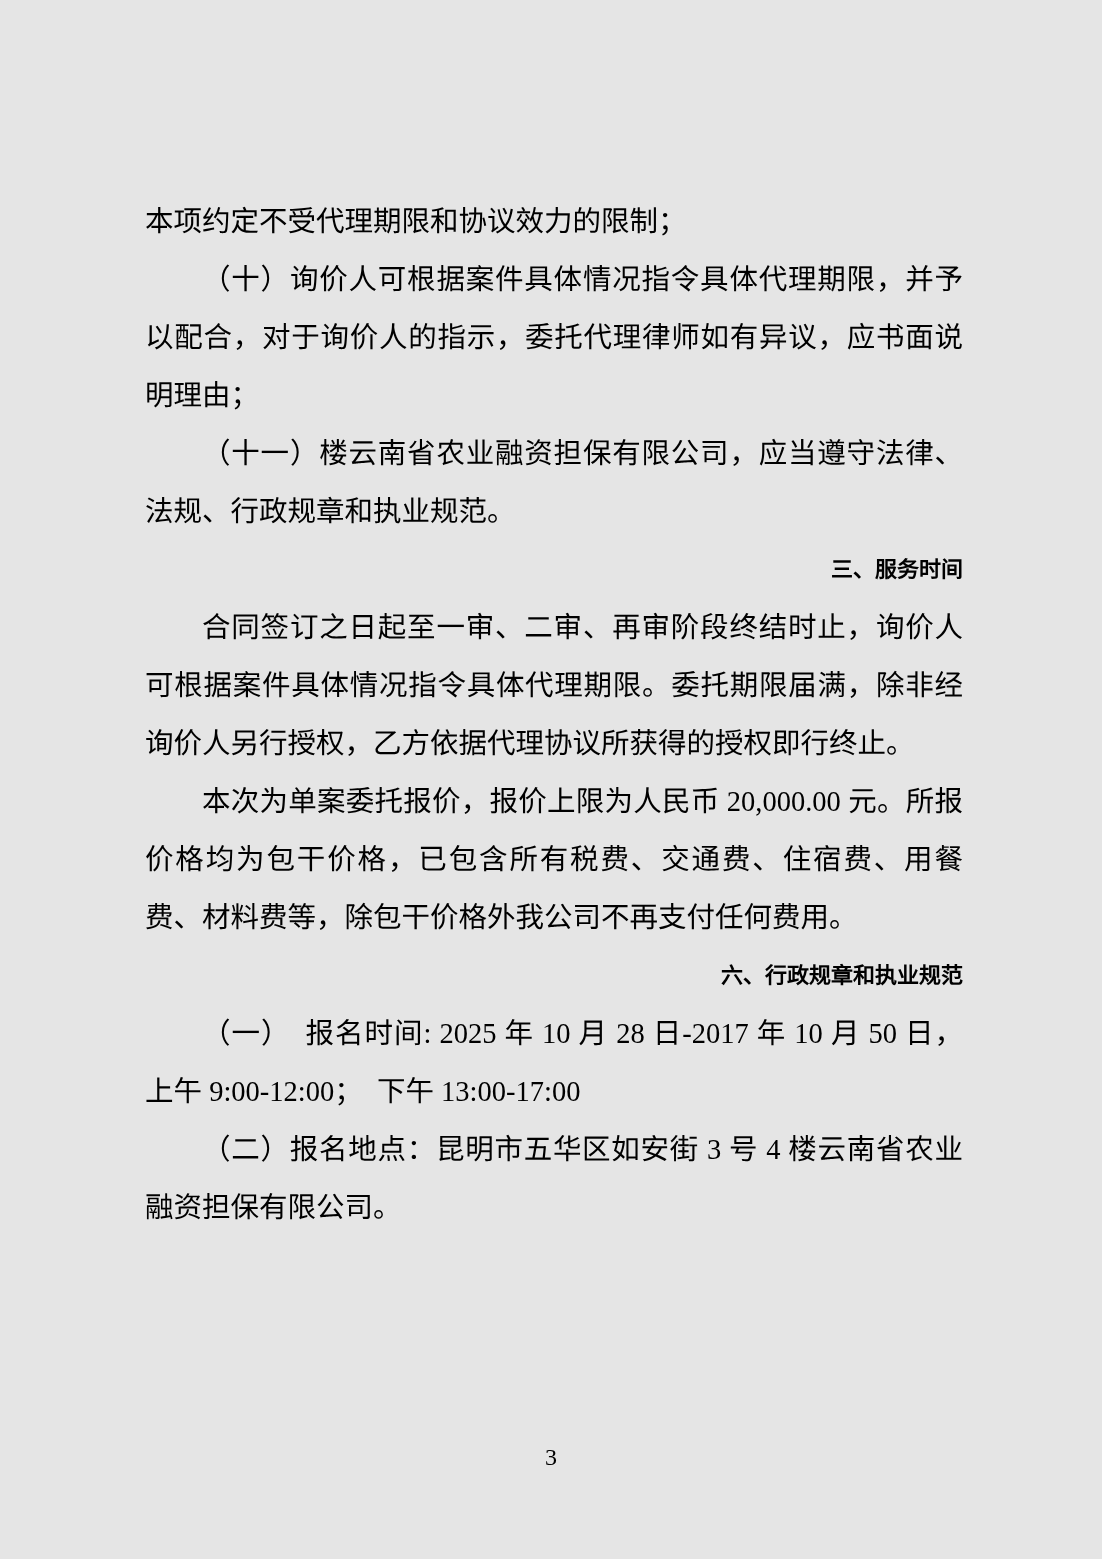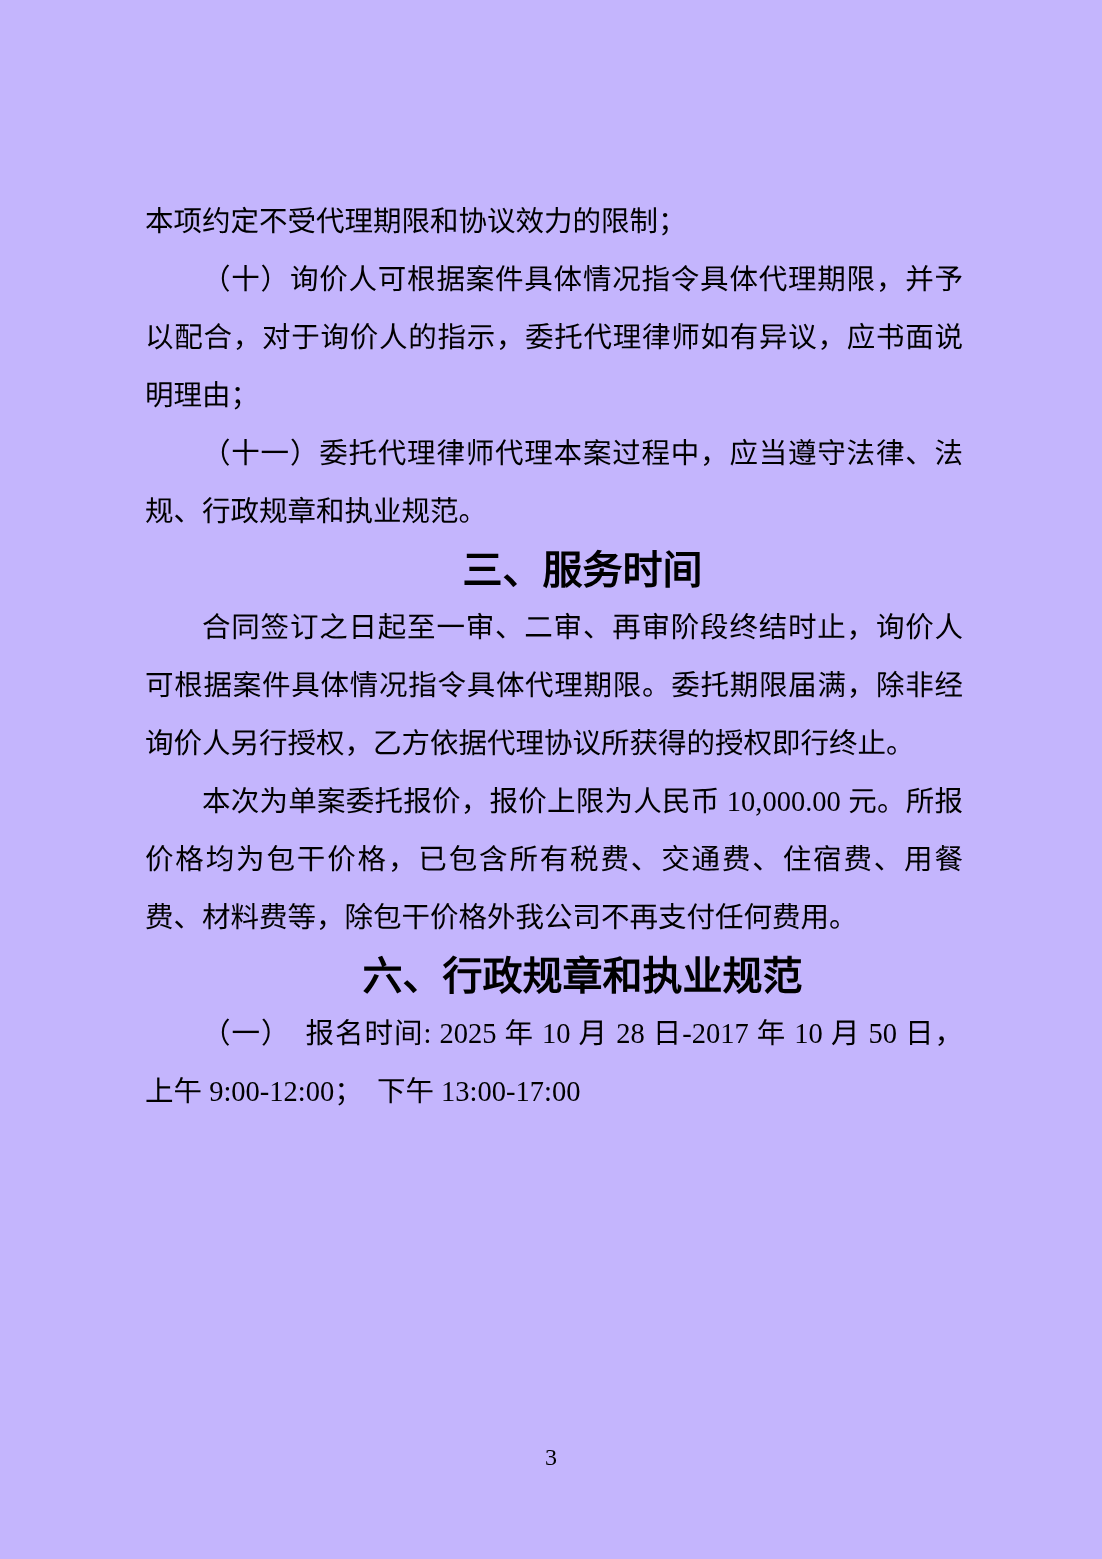--- a/index.html
+++ b/index.html
@@ -4,21 +4,21 @@
 <style>
   html, body {
     margin: 0;
     padding: 0;
     background: #ffffff;
   }
   .page {
     position: relative;
     width: 1102px;
     height: 1559px;
-    background: #c4b5fd;
+    background: #e5e5e5;
     color: #000000;
     overflow: hidden;
   }
   .content {
     position: absolute;
     left: 145px;
     top: 193px;
     width: 818px;
     font-family: "Liberation Serif", "DejaVu Serif", serif;
     font-size: 28.5px;
@@ -35,23 +35,23 @@
   }
   .para.no-indent {
     text-indent: 0;
   }
   .heading {
     margin: 0;
     padding: 0;
     text-indent: 57px;
     font-family: "Liberation Sans", "DejaVu Sans", sans-serif;
     font-weight: 700;
-    font-size: 40px;
+    font-size: 22px;
     line-height: 58px;
-    text-align: center;
+    text-align: right;
   }
   .u {
     text-decoration-thickness: 2px;
     text-underline-offset: 4px;
   }
   .footer {
     position: absolute;
     top: 1443px;
     left: 0;
     width: 100%;
@@ -65,33 +65,34 @@
 </head>
 <body>
 
 <div class="page">
   <div class="content">
 
     <p class="para no-indent">本项约定不受代理期限和协议效力的限制；</p>
 
     <p class="para">（十）询价人可根据案件具体情况指令具体代理期限，并予以配合，对于询价人的指示，委托代理律师如有异议，应书面说明理由；</p>
 
-    <p class="para">（十一）委托代理律师代理本案过程中，应当遵守法律、法规、行政规章和执业规范。</p>
+    <p class="para">（十一）楼云南省农业融资担保有限公司，应当遵守法律、法规、行政规章和执业规范。</p>
 
     <h2 class="heading">三、服务时间</h2>
 
     <p class="para">合同签订之日起至一审、二审、再审阶段终结时止，询价人可根据案件具体情况指令具体代理期限。委托期限届满，除非经询价人另行授权，乙方依据代理协议所获得的授权即行终止。</p>
 
 
-    <p class="para">本次为单案委托报价，报价上限为人民币 10,000.00 元。所报价格均为包干价格，已包含所有税费、交通费、住宿费、用餐费、材料费等，除包干价格外我公司不再支付任何费用。</p>
+    <p class="para">本次为单案委托报价，报价上限为人民币 20,000.00 元。所报价格均为包干价格，已包含所有税费、交通费、住宿费、用餐费、材料费等，除包干价格外我公司不再支付任何费用。</p>
 
     <h2 class="heading">六、行政规章和执业规范</h2>
 
     <p class="para"><span>（一） 报名时间: 2025 年 </span><span class="u">10</span><span> 月 </span><span class="u">28</span><span> 日-2017 年 </span><span class="u">10</span><span> 月 </span><span class="u">50</span><span> 日，上午 9:00-12:00； 下午 13:00-17:00</span></p>
 
+    <p class="para">（二）报名地点：昆明市五华区如安街 3 号 4 楼云南省农业融资担保有限公司。</p>
 
 
   </div>
 
   <div class="footer">
     <span>3</span>
   </div>
 </div>
 
 </body></html>

